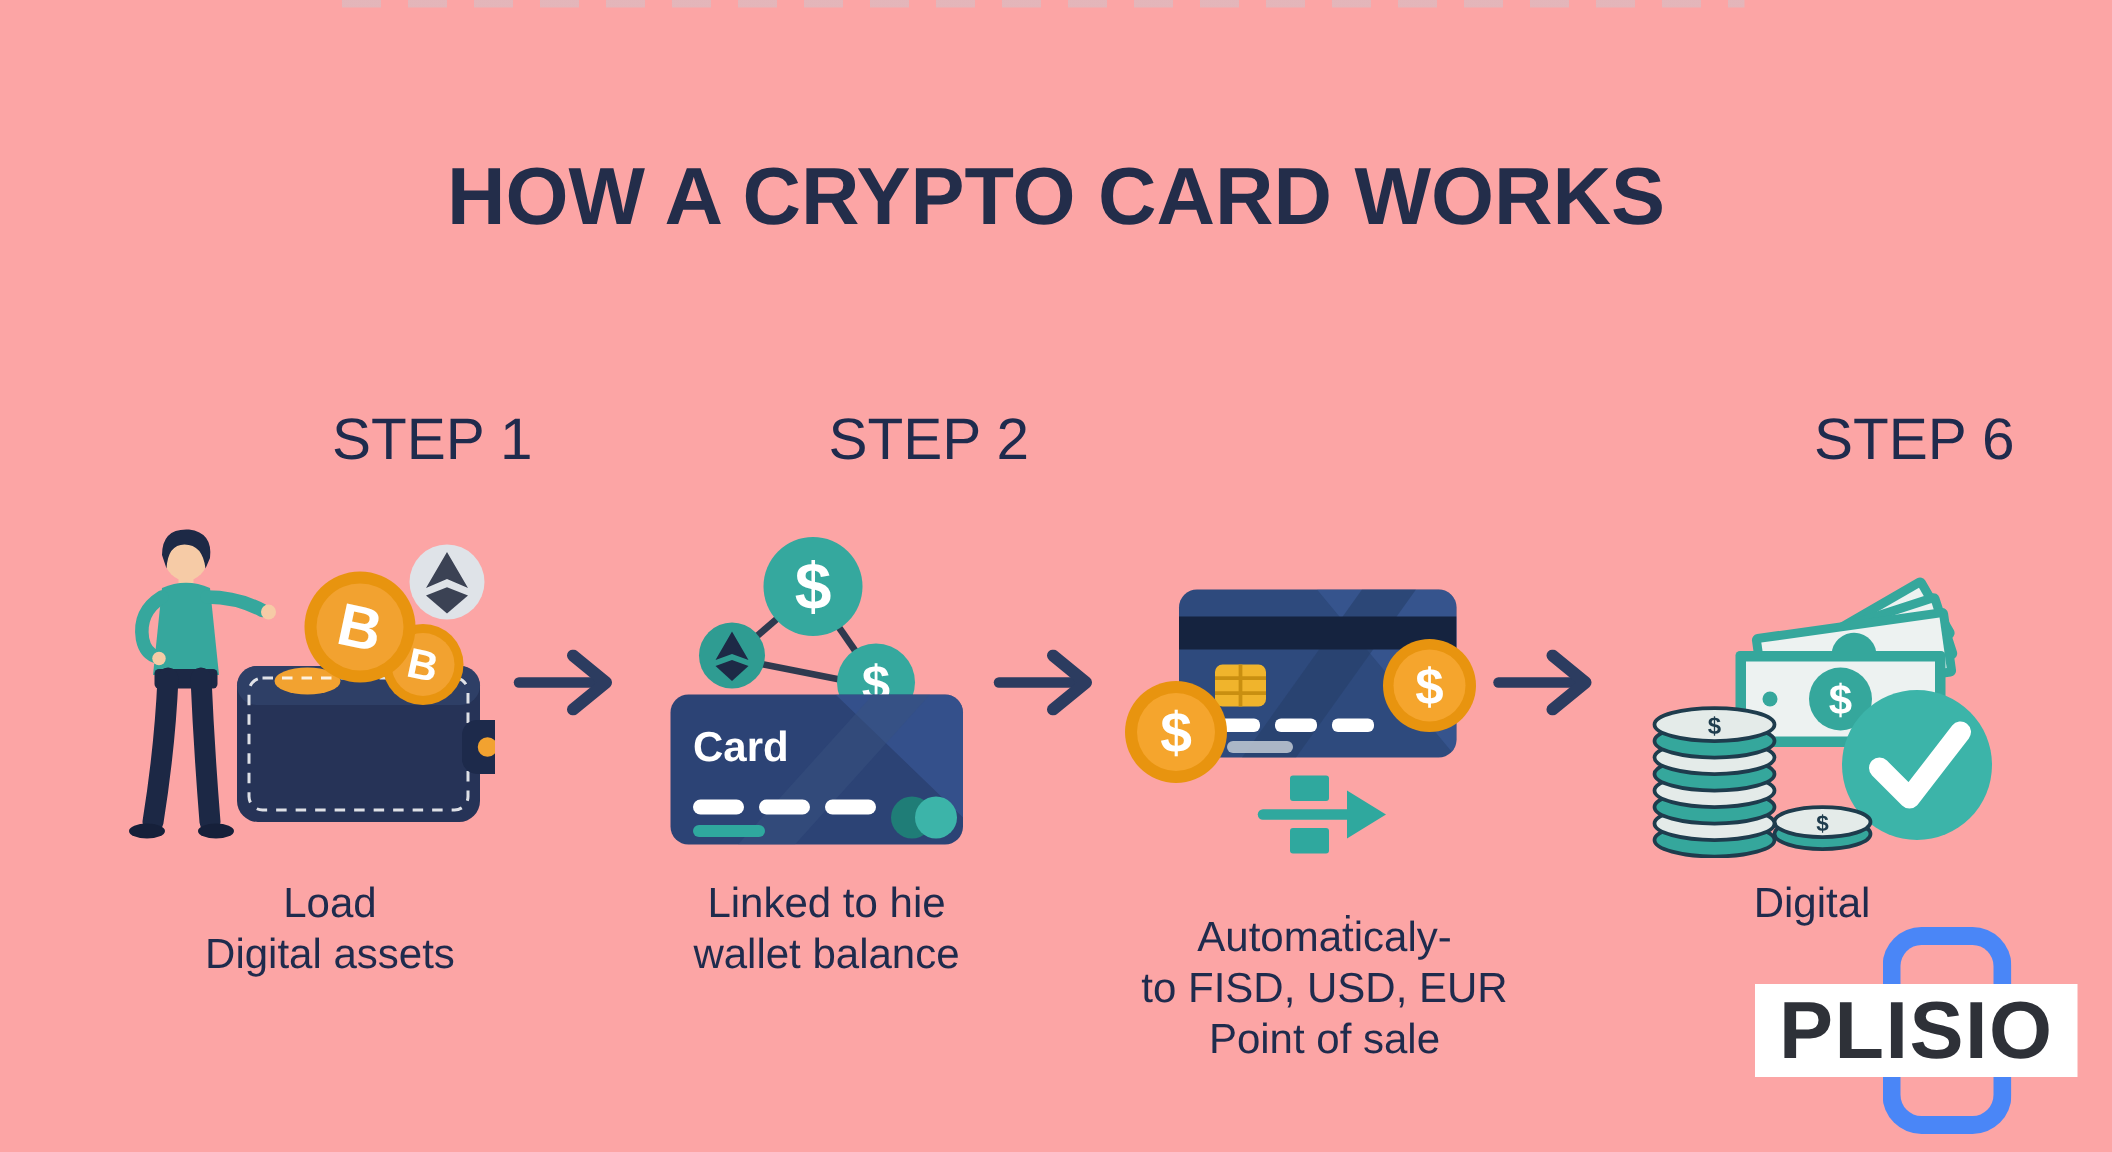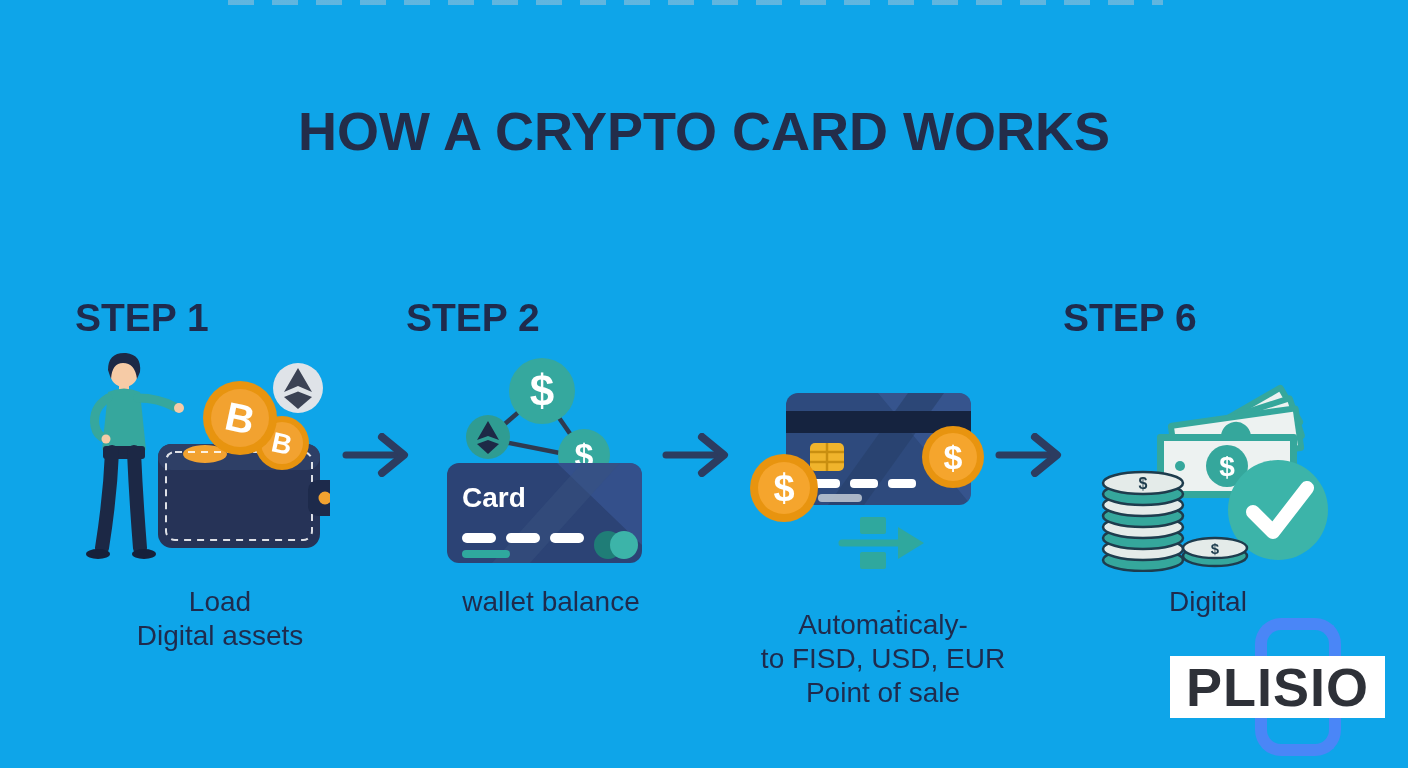--- a/index.html
+++ b/index.html
@@ -1,23 +1,23 @@
 <!DOCTYPE html>
 <html><head>
 <meta charset="utf-8">
 <style>
   html,body{margin:0;padding:0;background:#ffffff;}
-  .stage{position:relative;width:1408px;height:768px;background:#0ea5e9;overflow:hidden;
+  .stage{position:relative;width:1408px;height:768px;background:#fca5a5;overflow:hidden;
          font-family:"Liberation Sans","DejaVu Sans",sans-serif;color:#232d4a;}
   .top-artifact{position:absolute;top:0;left:228px;width:935px;height:5px;opacity:.45;
     background:repeating-linear-gradient(90deg,#c6cad3 0 26px,transparent 26px 44px);}
   .title{position:absolute;top:100px;left:0;width:100%;text-align:center;
          font-size:54px;font-weight:800;color:#232d4a;}
-  .step-label{position:absolute;top:296px;width:280px;text-align:left;
-              font-size:39px;font-weight:700;color:#1f2b4d;}
+  .step-label{position:absolute;top:272px;width:280px;text-align:right;
+              font-size:39px;font-weight:400;color:#1f2b4d;}
   .caption{position:absolute;width:310px;text-align:center;font-size:28px;font-weight:400;
            color:#1f2b4d;line-height:34px;}
   .illus{position:absolute;}
   .arrow{position:absolute;}
   .plisio{position:absolute;left:1170px;top:612px;width:215px;height:150px;}
   .bracket{position:absolute;left:85px;width:86px;height:38px;box-sizing:border-box;border:12px solid #4a86f7;}
   .bracket.top{top:6px;border-bottom:none;border-radius:26px 26px 0 0;}
   .bracket.bottom{top:106px;border-top:none;border-radius:0 0 26px 26px;}
   .plisio-text{position:absolute;left:0;top:44px;width:215px;text-align:center;
                font-size:54px;font-weight:800;letter-spacing:1px;color:#2e3138;background:#ffffff;}
@@ -214,20 +214,21 @@
   <svg class="arrow" style="left:995px;top:433px;" width="72" height="44" viewBox="0 0 72 44">
     <path d="M4 22 H54" stroke="#2c3c60" stroke-width="7" stroke-linecap="round" fill="none"></path>
     <path d="M40 4 L62 22 L40 40" stroke="#2c3c60" stroke-width="8" stroke-linecap="round" stroke-linejoin="round" fill="none"></path>
   </svg>
 
   <div class="caption" style="left:65px;top:585px;">
     <div>Load</div>
     <div>Digital assets</div>
   </div>
   <div class="caption" style="left:396px;top:585px;">
+    <div>Linked to hie</div>
     <div>wallet balance</div>
   </div>
   <div class="caption" style="left:728px;top:608px;">
     <div>Automaṫicaly-</div>
     <div>to FISD, USD, EUR</div>
     <div>Point of sale</div>
   </div>
   <div class="caption" style="left:1053px;top:585px;">
     <div>Digital</div>
   </div>

